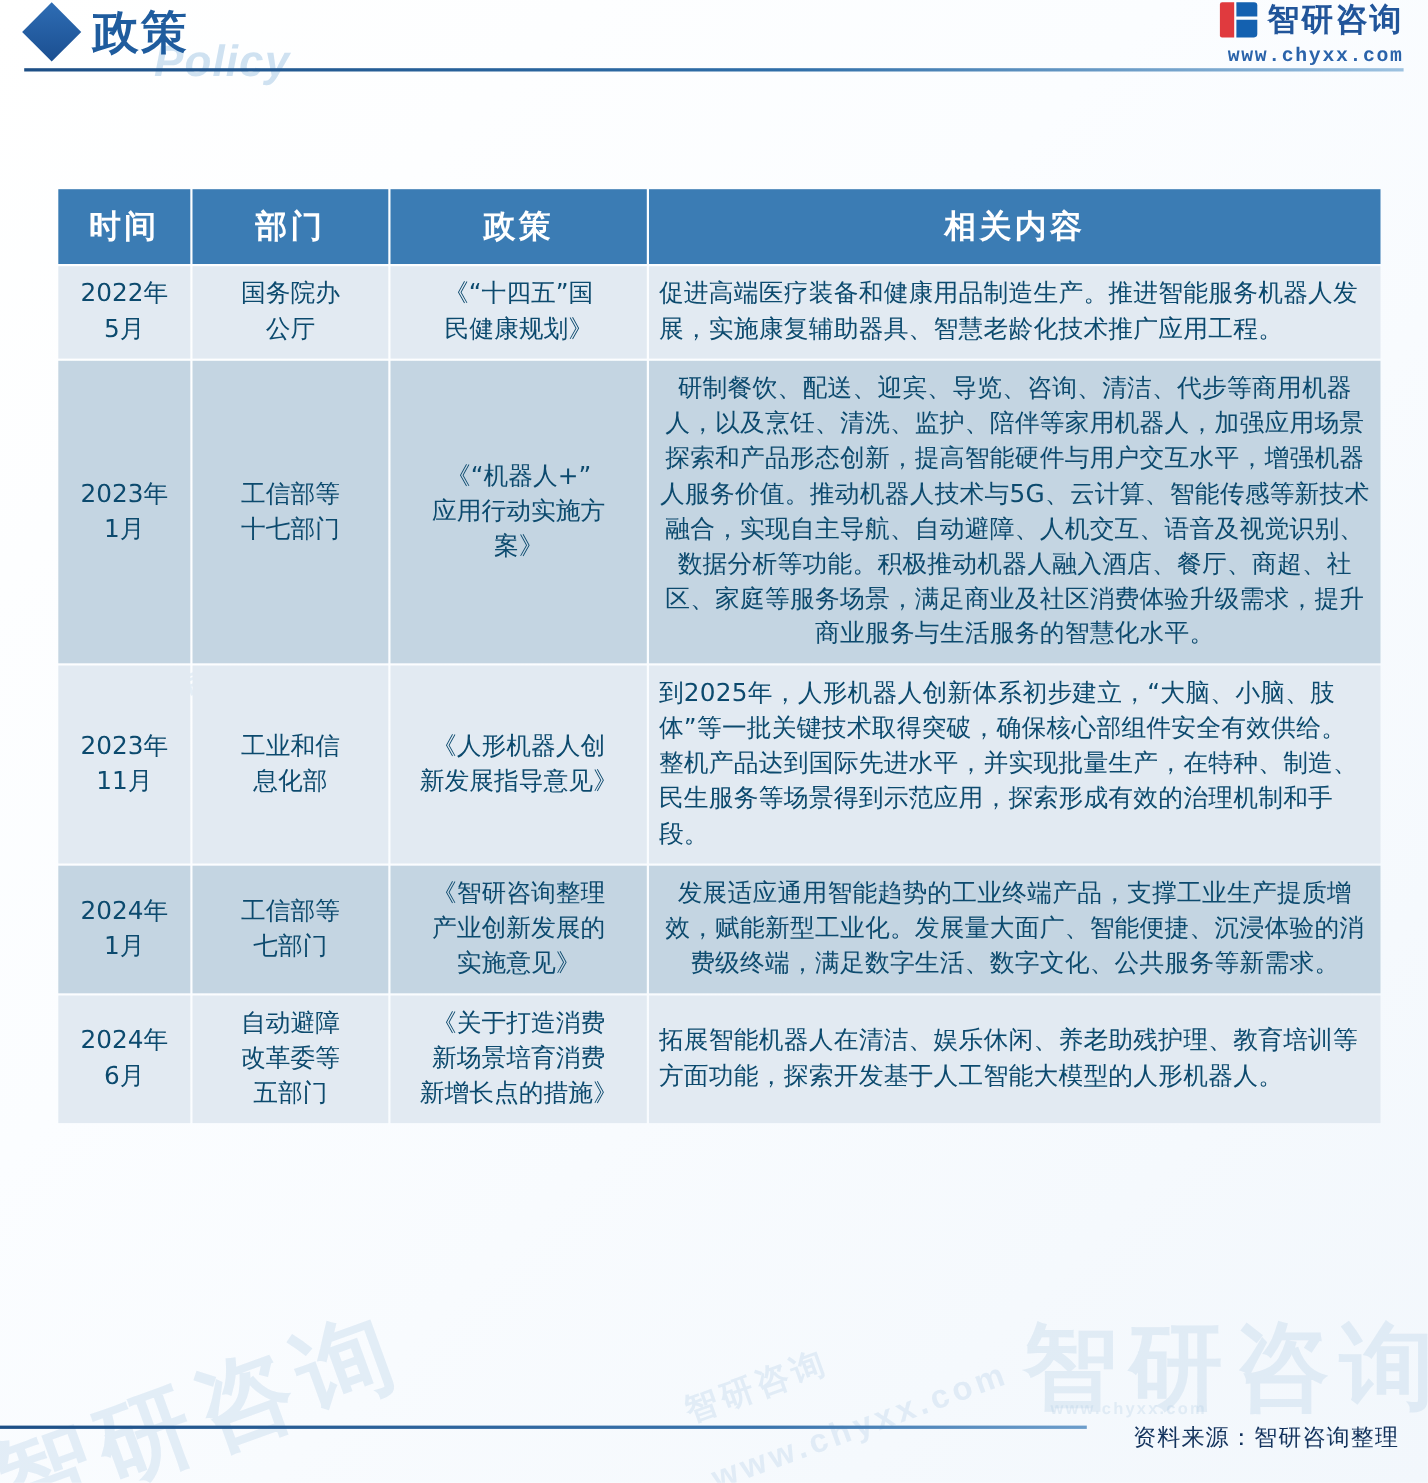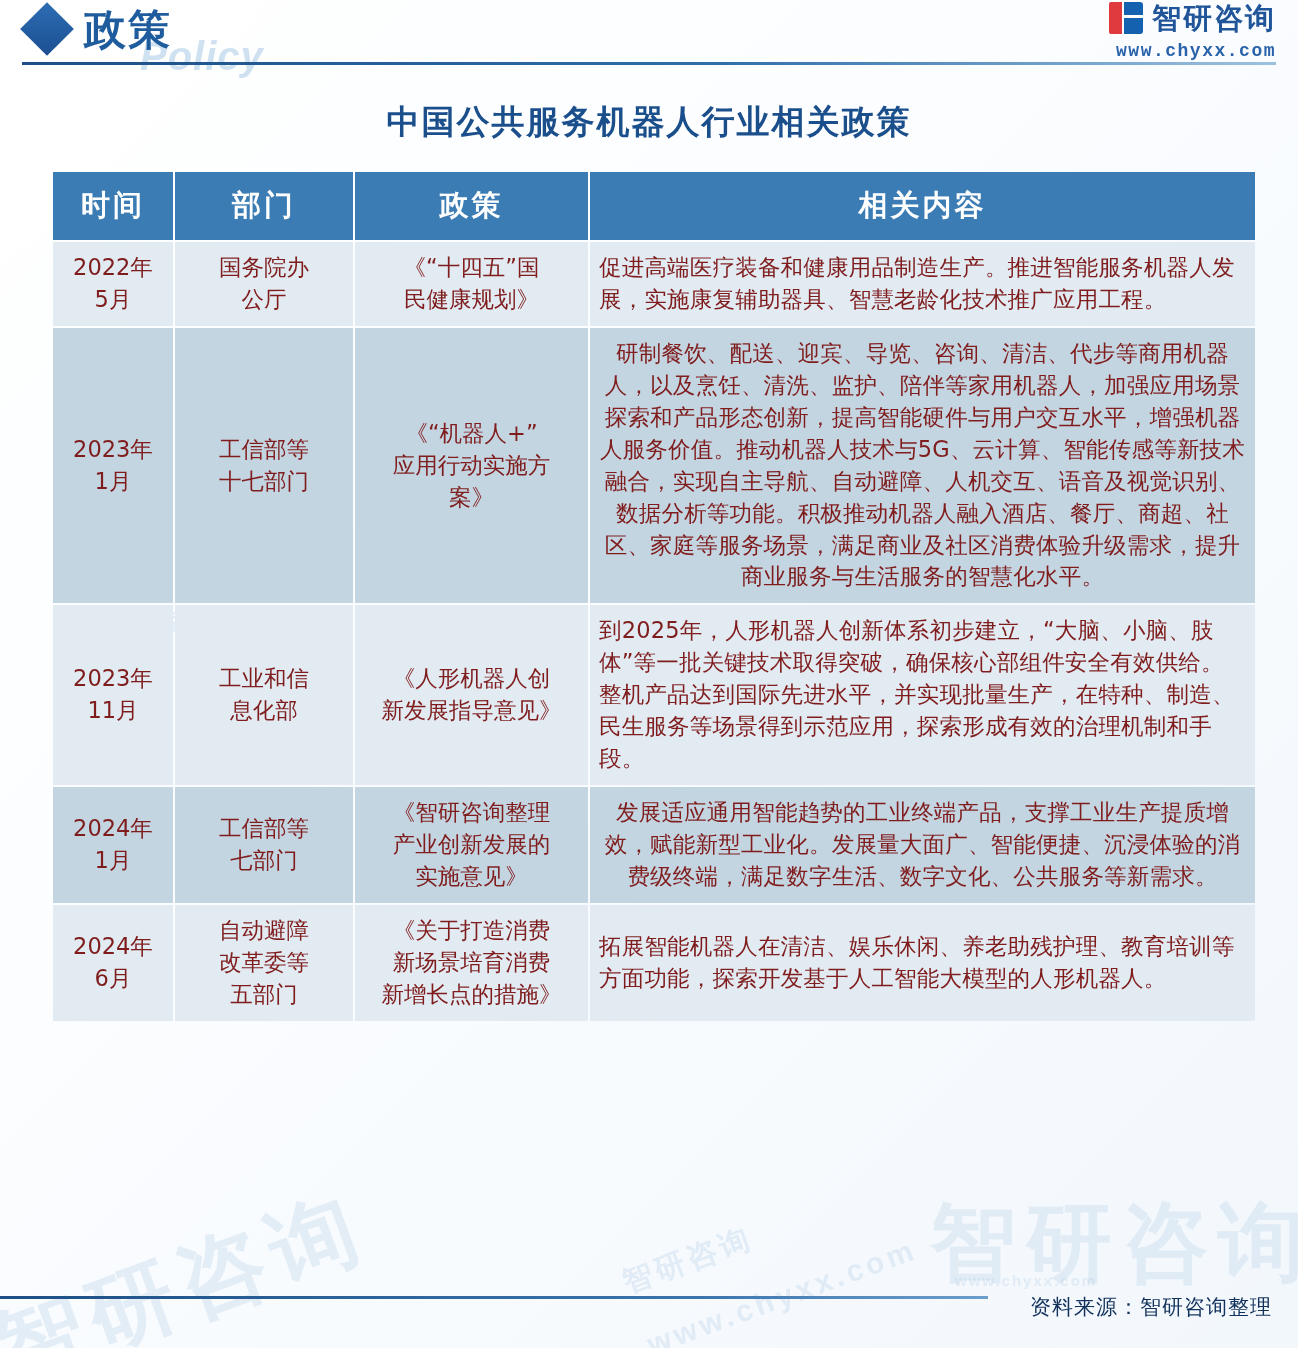--- a/index.html
+++ b/index.html
@@ -188,21 +188,21 @@
     color: #ffffff;
     font-size: 29px;
     font-weight: bold;
     text-align: center;
     padding: 14px 20px;
     letter-spacing: 3px;
     font-family: "DejaVu Sans", "Liberation Sans", sans-serif;
   }
   table.policy td {
     font-size: 22.5px;
-    color: #7f1d1d;
+    color: #0c4a6e;
     vertical-align: middle;
     padding: 10px 9px;
     line-height: 1.42;
     font-family: "DejaVu Sans", "Liberation Sans", sans-serif;
   }
   td.c-time, td.c-dept, td.c-policy {
     text-align: center;
     white-space: pre-line;
   }
   td.c-content {
@@ -270,21 +270,20 @@
           <div class="lm-a"></div>
           <div class="lm-b"></div>
           <div class="lm-c"></div>
         </div>
         <div class="logo-text">智研咨询</div>
       </div>
       <div class="logo-url">www.chyxx.com</div>
     </div>
   </div>
 
-  <div class="chart-title">中国公共服务机器人行业相关政策</div>
 
   <div class="table-wrap">
     <table class="policy">
       <colgroup>
         <col class="col-time">
         <col class="col-dept">
         <col class="col-policy">
         <col class="col-content">
       </colgroup>
       <thead>

